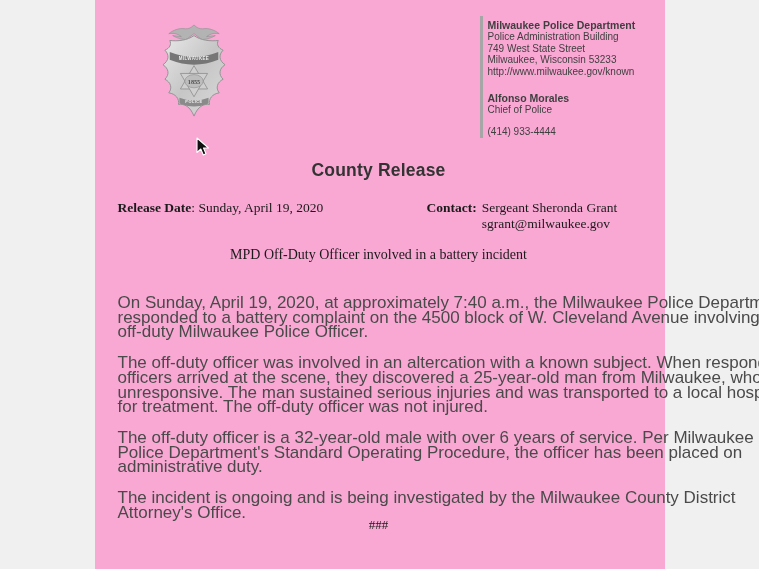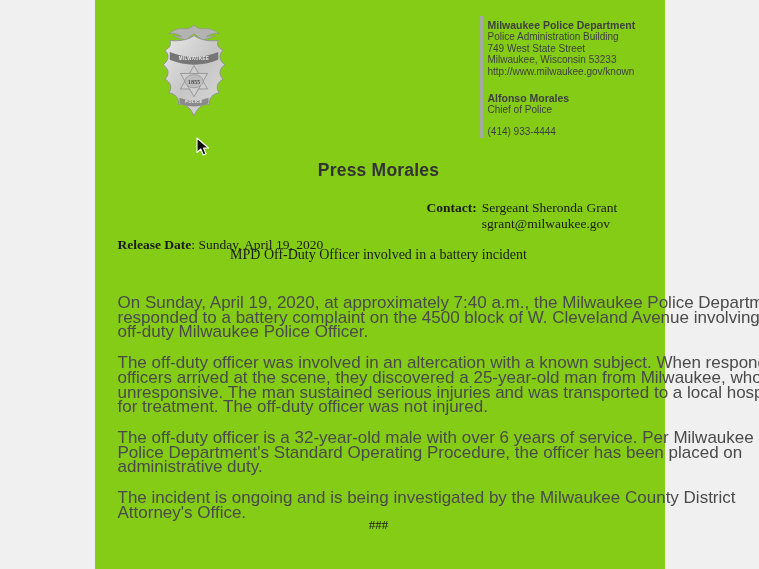--- a/index.html
+++ b/index.html
@@ -6,21 +6,21 @@
   body {
     width: 759px; height: 569px;
     background: #f0f0f0;
     font-family: "Liberation Sans", sans-serif;
     overflow: hidden;
   }
   .page {
     position: relative;
     width: 570px; height: 569px;
     margin: 0 auto;
-    background: #84cc16;
+    background: #f9a8d4;
   }
   
   .badge-wrap { position: absolute; left: 55px; top: 23px; width: 88px; height: 97px; }
   
   .cursor-wrap { position: absolute; left: 101px; top: 137px; width: 14px; height: 20px; }
   
   .masthead-divider {
     position: absolute; left: 385px; top: 16px;
     width: 3px; height: 122px; background: #a6a6a6;
   }
@@ -35,21 +35,20 @@
   .pr-title {
     position: absolute; left: 23px; top: 160px; width: 522px;
     text-align: center; font-size: 17.5px; font-weight: bold; color: #333333;
     letter-spacing: 0.2px;
   }
   
   .meta-release {
     position: absolute; left: 23px; top: 200px;
     font-family: "Liberation Serif", serif; font-size: 13.5px; color: #1a1a1a;
     line-height: 15px;
-    margin-top: 37px;
   }
   .meta-contact {
     position: absolute; left: 320px; top: 200px;
     display: flex; align-items: flex-start;
     font-family: "Liberation Serif", serif; font-size: 13.5px; color: #1a1a1a;
     line-height: 15.5px;
     margin-left: 12px;
   }
   .meta-contact .label { font-weight: bold; margin-right: 5px; }
   .bold { font-weight: bold; }
@@ -117,21 +116,21 @@
     <div>749 West State Street</div>
     <div>Milwaukee, Wisconsin 53233</div>
     <div>http://www.milwaukee.gov/known</div>
     <div class="officials">
       <div class="bold-line">Alfonso Morales</div>
       <div>Chief of Police</div>
     </div>
     <div class="phone">(414) 933-4444</div>
   </div>
 
-  <div class="pr-title">Press Morales</div>
+  <div class="pr-title">County Release</div>
 
   <div class="meta-release">
     <span class="bold">Release Date</span><span>: Sunday, April 19, 2020</span>
   </div>
   <div class="meta-contact">
     <span class="label">Contact:</span>
     <span>
       <span style="display:block">Sergeant Sheronda Grant</span>
       <span style="display:block">sgrant@milwaukee.gov</span>
     </span>

